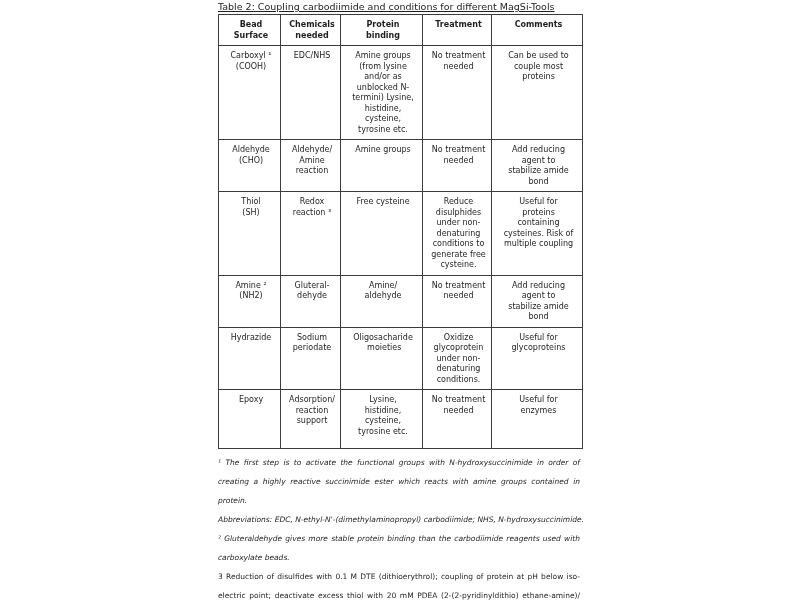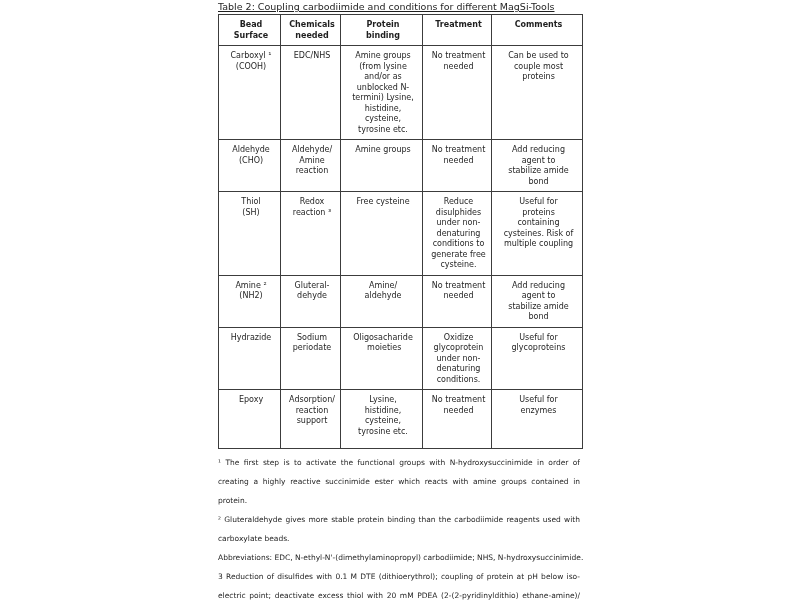--- a/index.html
+++ b/index.html
@@ -56,21 +56,21 @@
   tbody tr:nth-child(6) { height: 59px; }
   tbody tr:nth-child(7) { height: 46px; margin-left: 43px; }
   .footnotes {
     margin-top: 4px;
     width: 362px;
     font-size: 7.5px;
     line-height: 19px;
     text-align: justify;
   }
   .footnotes p { margin: 0; }
-  .fn-italic { }
+  .fn-italic { font-style: italic; }
   .fn-oneline { white-space: nowrap; text-align: left; }
 </style>
 </head>
 <body>
 
 <div class="content">
 
   <div class="doc-title">Table 2: Coupling carbodiimide and conditions for different MagSi-Tools</div>
 
   <table class="coupling">
@@ -185,18 +185,18 @@
         <td>No treatment
 needed</td>
         <td>Useful for
 enzymes</td>
       </tr>
     </tbody>
   </table>
 
   <div class="footnotes">
     <p class="fn-italic">¹ The first step is to activate the functional groups with N-hydroxysuccinimide in order of creating a highly reactive succinimide ester which reacts with amine groups contained in protein.</p>
+    <p class="fn-italic fn-oneline">Abbreviations: EDC, N-ethyl-N'-(dimethylaminopropyl) carbodiimide; NHS, N-hydroxysuccinimide.</p>
     <p class="fn-italic">² Gluteraldehyde gives more stable protein binding than the carbodiimide reagents used with carboxylate beads.</p>
-    <p class="fn-italic fn-oneline">Abbreviations: EDC, N-ethyl-N'-(dimethylaminopropyl) carbodiimide; NHS, N-hydroxysuccinimide.</p>
     <p>3 Reduction of disulfides with 0.1 M DTE (dithioerythrol); coupling of protein at pH below iso-electric point; deactivate excess thiol with 20 mM PDEA (2-(2-pyridinyldithio) ethane-amine)/ 1M NaCl, pH 4,3</p>
   </div>
 
 </div>
 
 </body></html>

